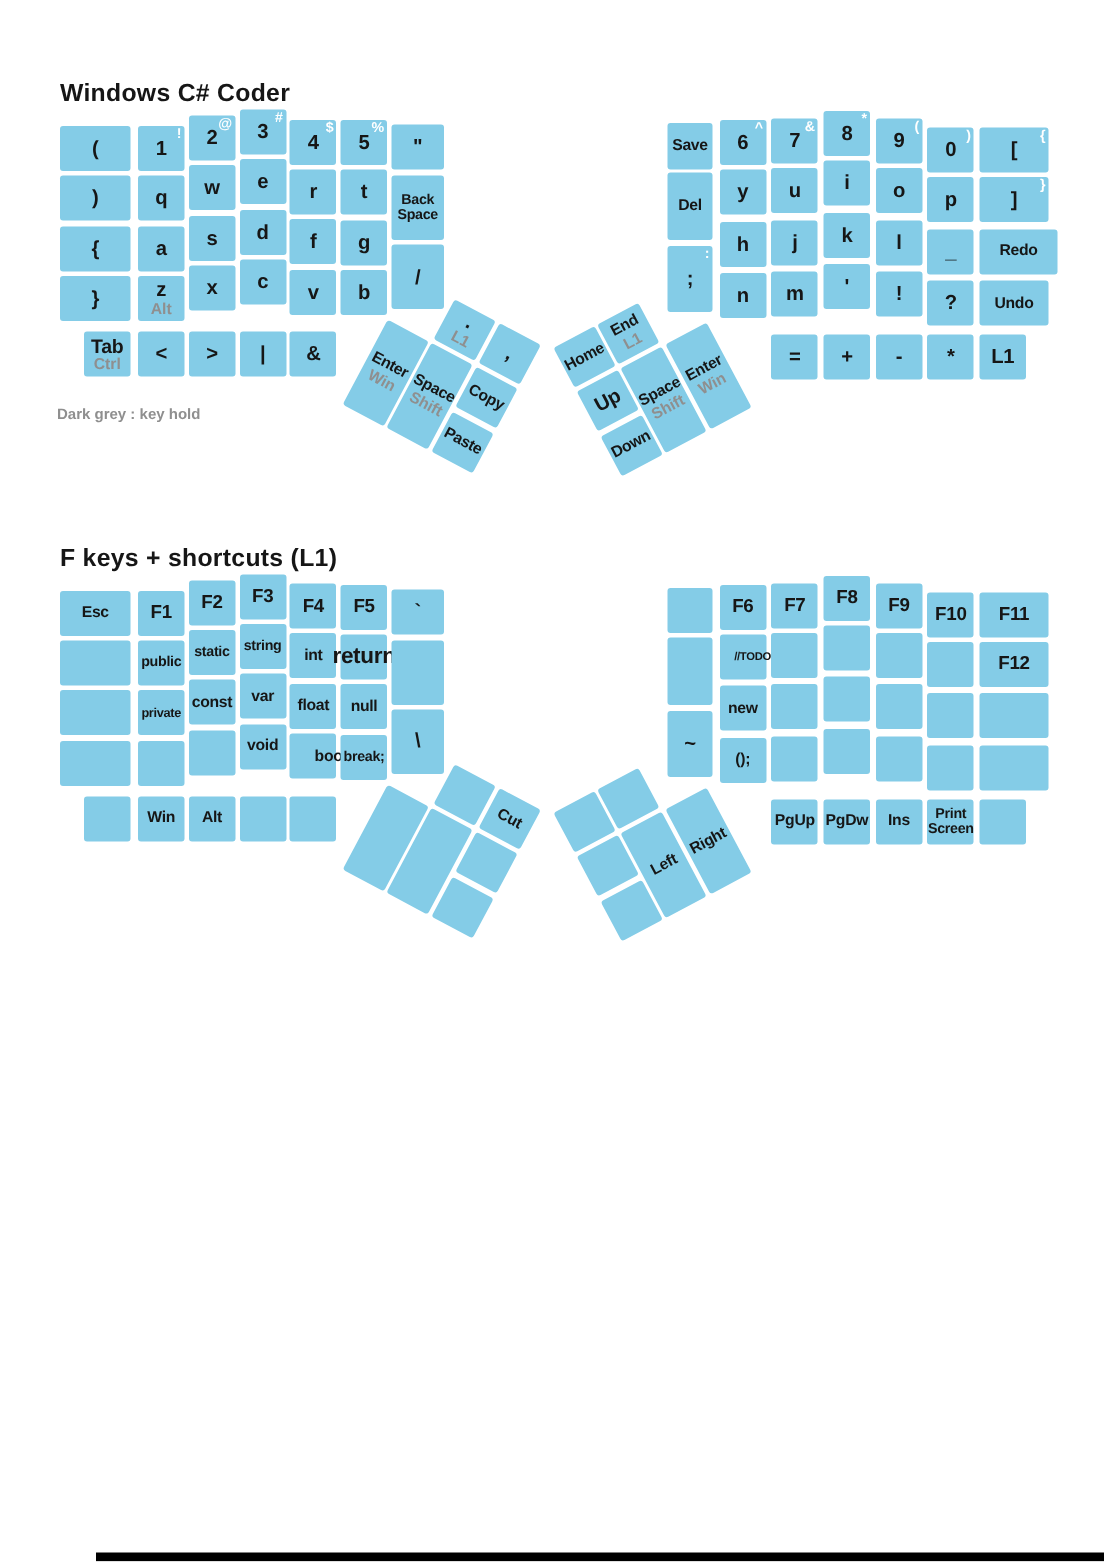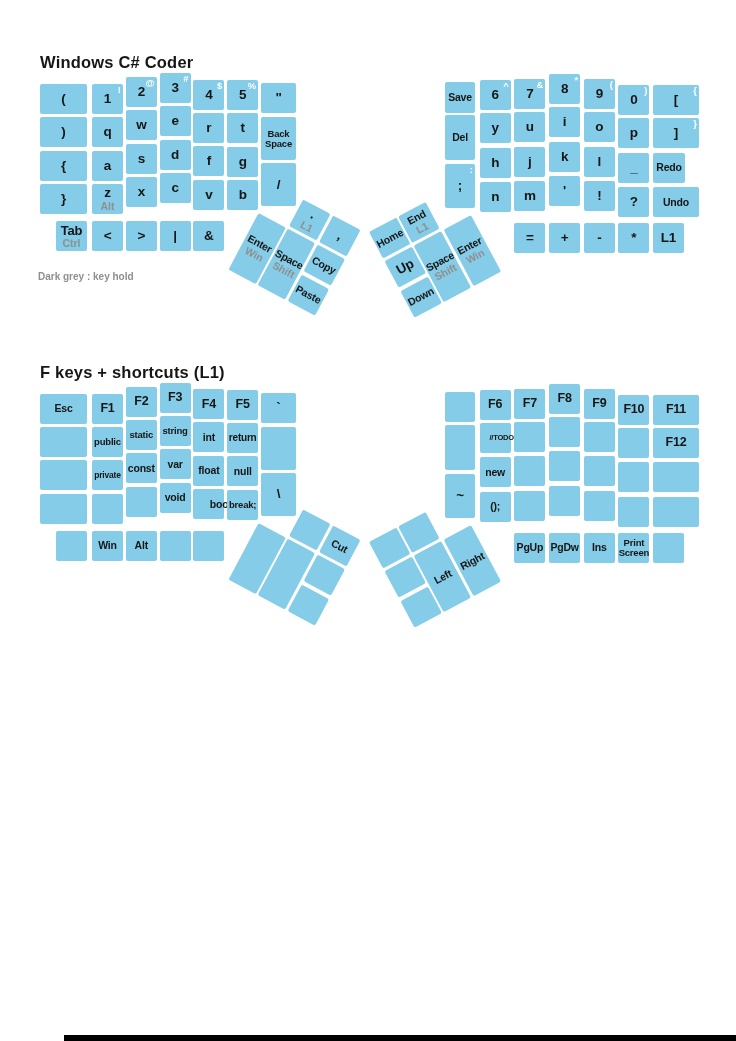--- a/index.html
+++ b/index.html
@@ -191,21 +191,21 @@
       </div>
       <div class="key" style="left: 549.1px; top: 141.7px; width: 31px; height: 30px;">
         <span class="kl" style="font-size: 13.5px;">k</span>
       </div>
       <div class="key" style="left: 583.8px; top: 146.7px; width: 31px; height: 30px;">
         <span class="kl" style="font-size: 13.5px;">l</span>
       </div>
       <div class="key" style="left: 618.4px; top: 152.7px; width: 31px; height: 30px;">
         <span class="kl" style="font-size: 13.5px;">_</span>
       </div>
-      <div class="key" style="left: 653px; top: 152.7px; width: 32px; height: 30px;">
+      <div class="key" style="left: 653px; top: 152.7px; width: 52px; height: 30px;">
         <span class="kl" style="font-size: 10.5px;">Redo</span>
       </div>
       <div class="key" style="left: 479.7px; top: 182px; width: 31px; height: 30px;">
         <span class="kl" style="font-size: 13.5px;">n</span>
       </div>
       <div class="key" style="left: 514.4px; top: 181px; width: 31px; height: 30px;">
         <span class="kl" style="font-size: 13.5px;">m</span>
       </div>
       <div class="key" style="left: 549.1px; top: 176px; width: 31px; height: 30px;">
         <span class="kl" style="font-size: 13.5px;">'</span>
@@ -311,21 +311,21 @@
       <div class="key" style="left: 125.8px; top: 110.3px; width: 31px; height: 30px;">
         <span class="kl" style="font-size: 9.5px;">static</span>
       </div>
       <div class="key" style="left: 159.6px; top: 106.3px; width: 31px; height: 30px;">
         <span class="kl" style="font-size: 9.5px;">string</span>
       </div>
       <div class="key" style="left: 193.4px; top: 112.8px; width: 31px; height: 30px;">
         <span class="kl" style="font-size: 10.5px;">int</span>
       </div>
       <div class="key" style="left: 227.2px; top: 113.3px; width: 31px; height: 30px;">
-        <span class="kl" style="font-size: 10px;">return</span>
+        <span class="kl" style="font-size: 15px;">return</span>
       </div>
       <div class="key" style="left: 261px; top: 117px; width: 35px; height: 43px;"></div>
       <div class="key" style="left: 40px; top: 150.7px; width: 47px; height: 30px;"></div>
       <div class="key" style="left: 92px; top: 150.7px; width: 31px; height: 30px;">
         <span class="kl" style="font-size: 8.5px;">private</span>
       </div>
       <div class="key" style="left: 125.8px; top: 143.7px; width: 31px; height: 30px;">
         <span class="kl" style="font-size: 10.5px;">const</span>
       </div>
       <div class="key" style="left: 159.6px; top: 139.7px; width: 31px; height: 30px;">

